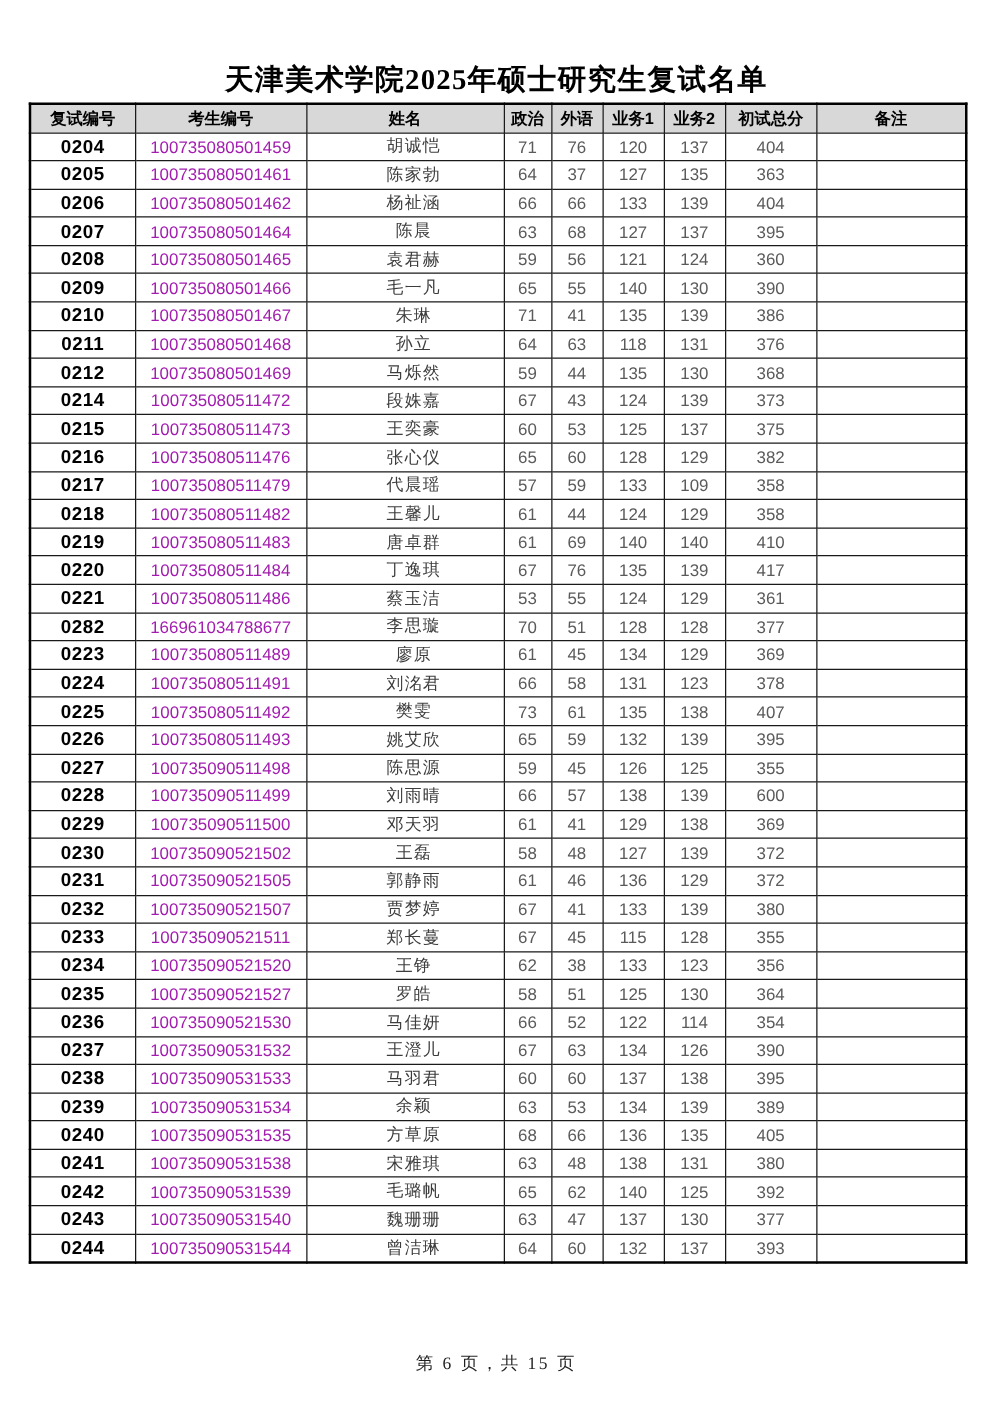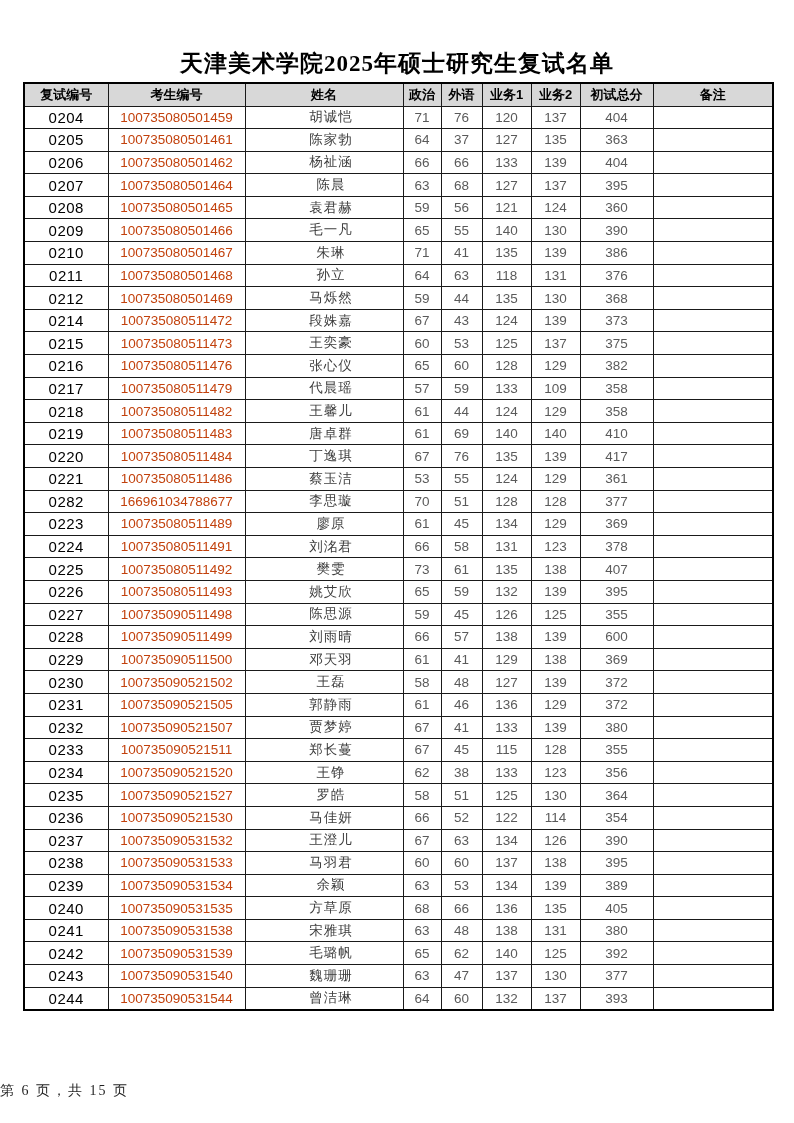--- a/index.html
+++ b/index.html
@@ -51,38 +51,39 @@
     text-align: center;
     vertical-align: middle;
     padding: 0;
     font-size: 13.5px;
     color: #5a5a5a;
     white-space: nowrap;
     overflow: hidden;
   }
   
   table.roster td.c0 {          
-    font-weight: normal;
+    font-weight: bold;
     color: #000;
     font-size: 15px;
     letter-spacing: 0.5px;
   }
-  table.roster td.c1 { font-size: 13.5px; color: #c2410c; }     
+  table.roster td.c1 { font-size: 13.5px; color: #a21caf; }     
   table.roster td.c2 {                                          
     font-family: "Liberation Serif", serif;
     color: #3d3d3d;
     font-size: 13.5px;
     letter-spacing: 1px;
     padding-left: 14px;
   }
   table.roster td.c8 { color: #5a5a5a; }                        
 
   .footer {
     position: absolute;
     top: 1082px; left: 0; right: 0;
+    text-align: center;
     font-size: 14px;
     color: #1f1f1f;
     font-family: "Liberation Serif", serif;
     letter-spacing: 2px;
   }
 </style>
 </head>
 <body>
 
 <div class="page">

